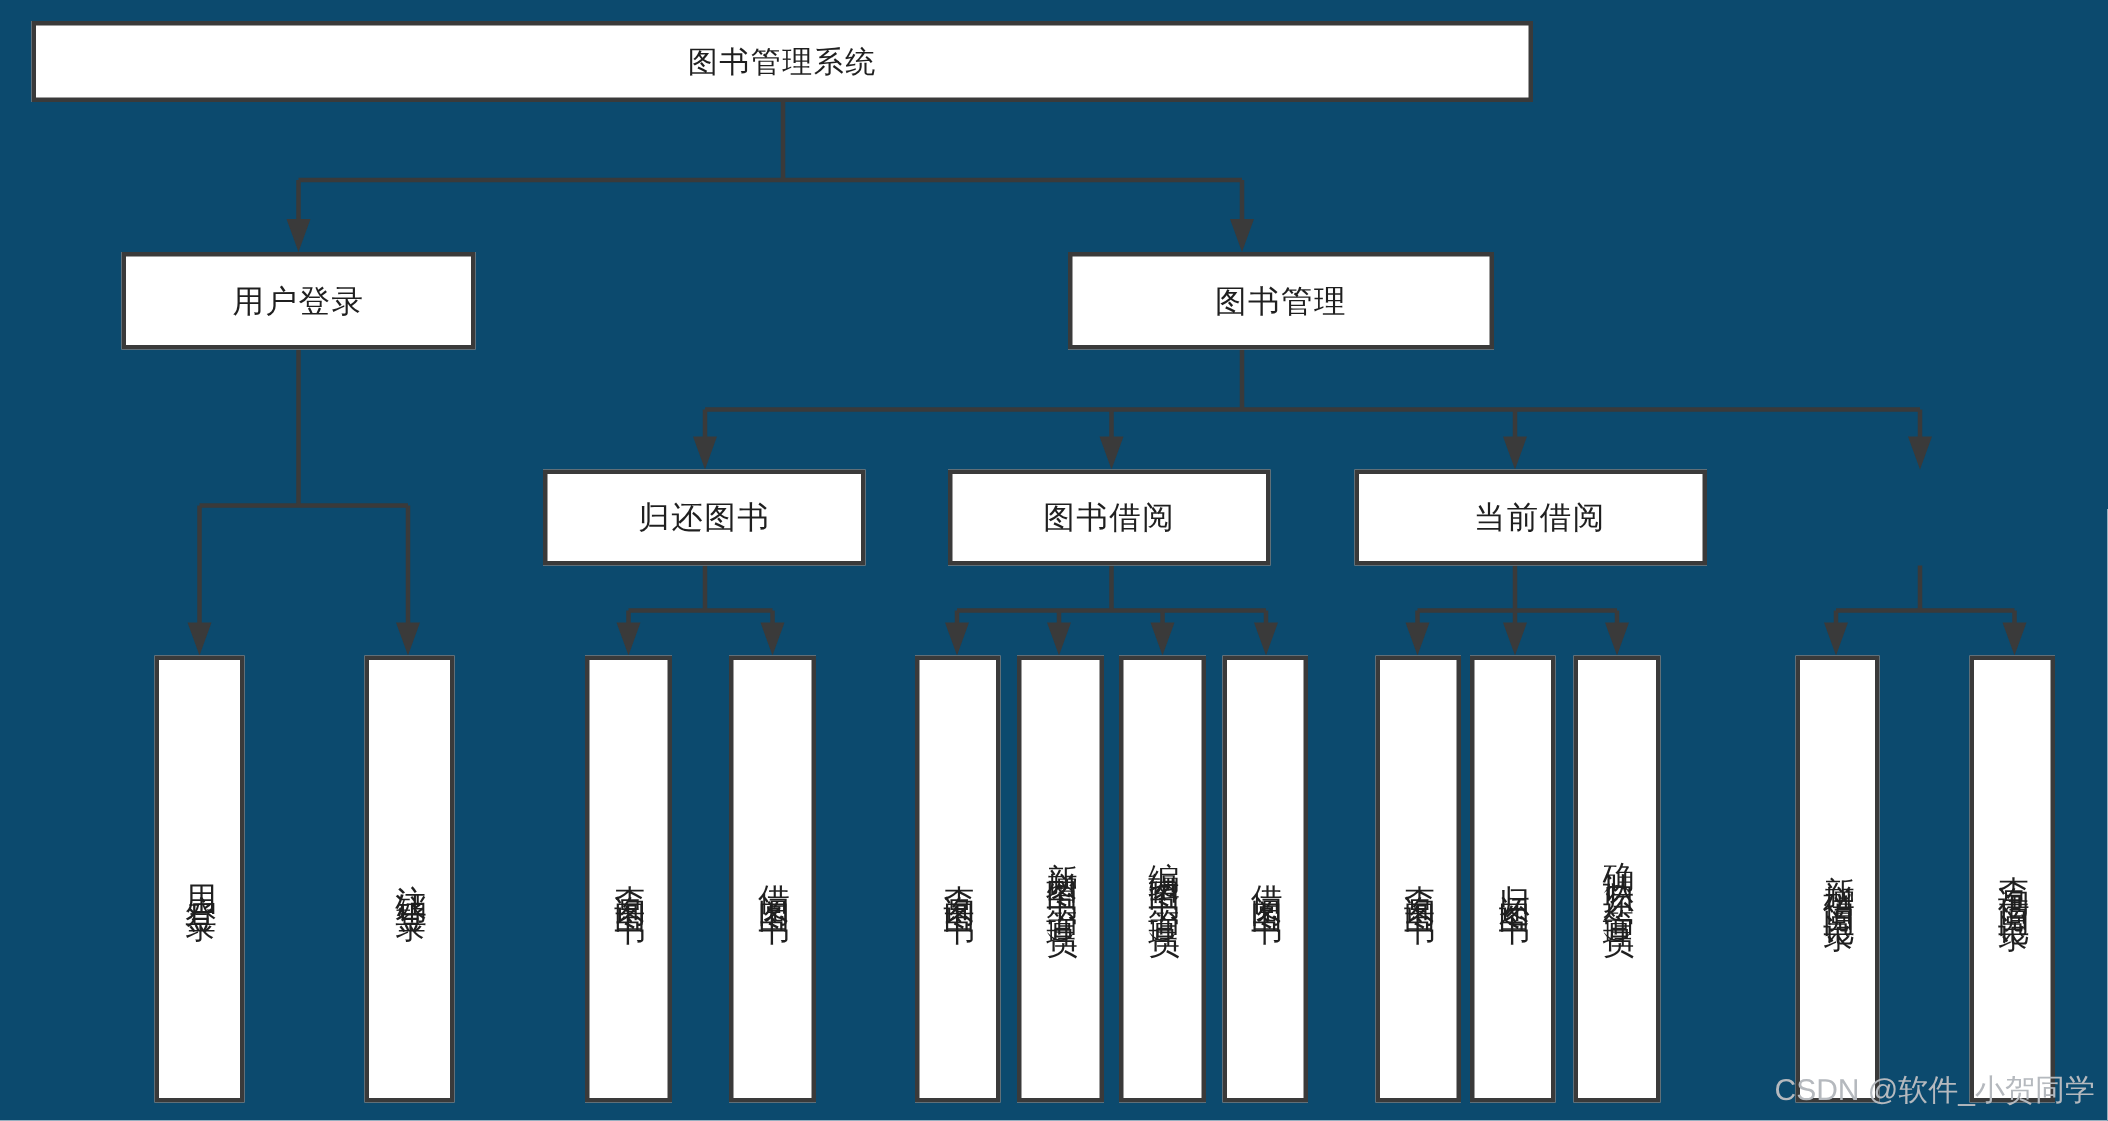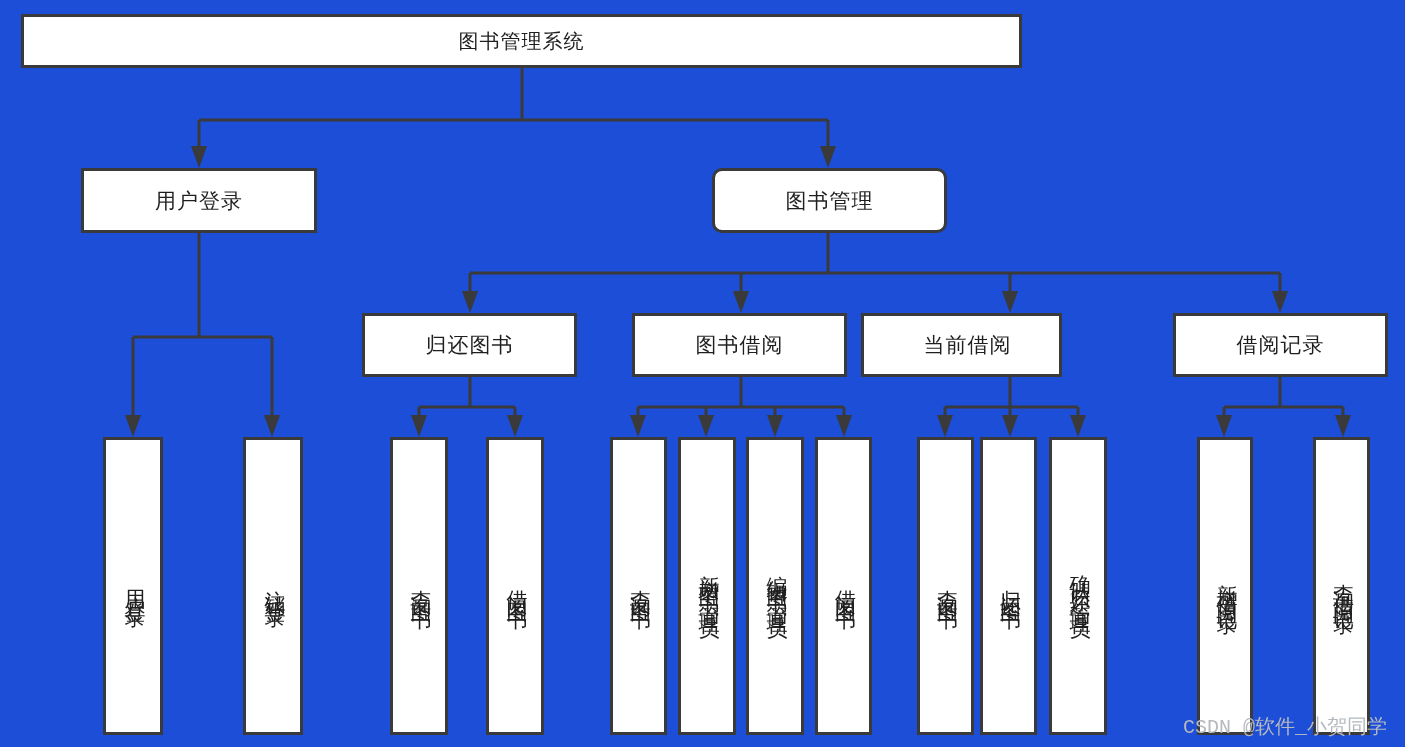--- a/index.html
+++ b/index.html
@@ -1,20 +1,20 @@
 <!DOCTYPE html>
 <html><head>
 <meta charset="utf-8">
 <style>
   html,body{margin:0;padding:0;background:#fff;}
   #canvas{
     position:relative;
     width:1405px;height:747px;
-    background:#1d4ed8;
-    font-family:Liberation Mono, monospace;
+    background:#0c4a6e;
+    font-family:Liberation Sans, sans-serif;
     overflow:hidden;
   }
   #connectors{position:absolute;left:0;top:0;width:1405px;height:747px;}
   .box{
     position:absolute;
     box-sizing:border-box;
     border:3px solid #3a3a3a;
     background:#ffffff;
     display:flex;
     align-items:center;
@@ -110,26 +110,25 @@
     </g>
     <g fill="#3a3a3a" stroke="none">
       <polygon points="1216,415 1232,415 1224,437"></polygon>
       <polygon points="1335,415 1351,415 1343,437"></polygon>
     </g>
   </svg>
 
   <div class="box h" style="left:21px;top:14px;width:1001px;height:54px;font-size:20px;">图书管理系统</div>
 
   <div class="box h" style="left:81px;top:168px;width:236px;">用户登录</div>
-  <div class="box h" style="left:712px;top:168px;width:235px;border-radius:10px;">图书管理</div>
+  <div class="box h" style="left:712px;top:168px;width:284px;">图书管理</div>
 
   <div class="box h" style="left:362px;top:313px;width:215px;height:64px;">归还图书</div>
   <div class="box h" style="left:632px;top:313px;width:215px;height:64px;">图书借阅</div>
-  <div class="box h" style="left:861px;top:313px;width:201px;height:64px;padding-left:12px;">当前借阅</div>
-  <div class="box h" style="left:1173px;top:313px;width:215px;height:64px;">借阅记录</div>
+  <div class="box h" style="left:903px;top:313px;width:235px;height:64px;padding-left:12px;">当前借阅</div>
 
   <div class="box v" style="left:103px;top:437px;width:60px;height:298px;">用户登录</div>
   <div class="box v" style="left:243px;top:437px;width:60px;height:298px;">注销登录</div>
 
   <div class="box v" style="left:390px;top:437px;width:58px;height:298px;">查询图书</div>
   <div class="box v" style="left:486px;top:437px;width:58px;height:298px;">借阅图书</div>
 
   <div class="box v" style="left:610px;top:437px;width:57px;height:298px;">查询图书</div>
   <div class="box v" style="left:678px;top:437px;width:58px;height:298px;">新增图书（管理员）</div>
   <div class="box v" style="left:746px;top:437px;width:58px;height:298px;">编辑图书（管理员）</div>

